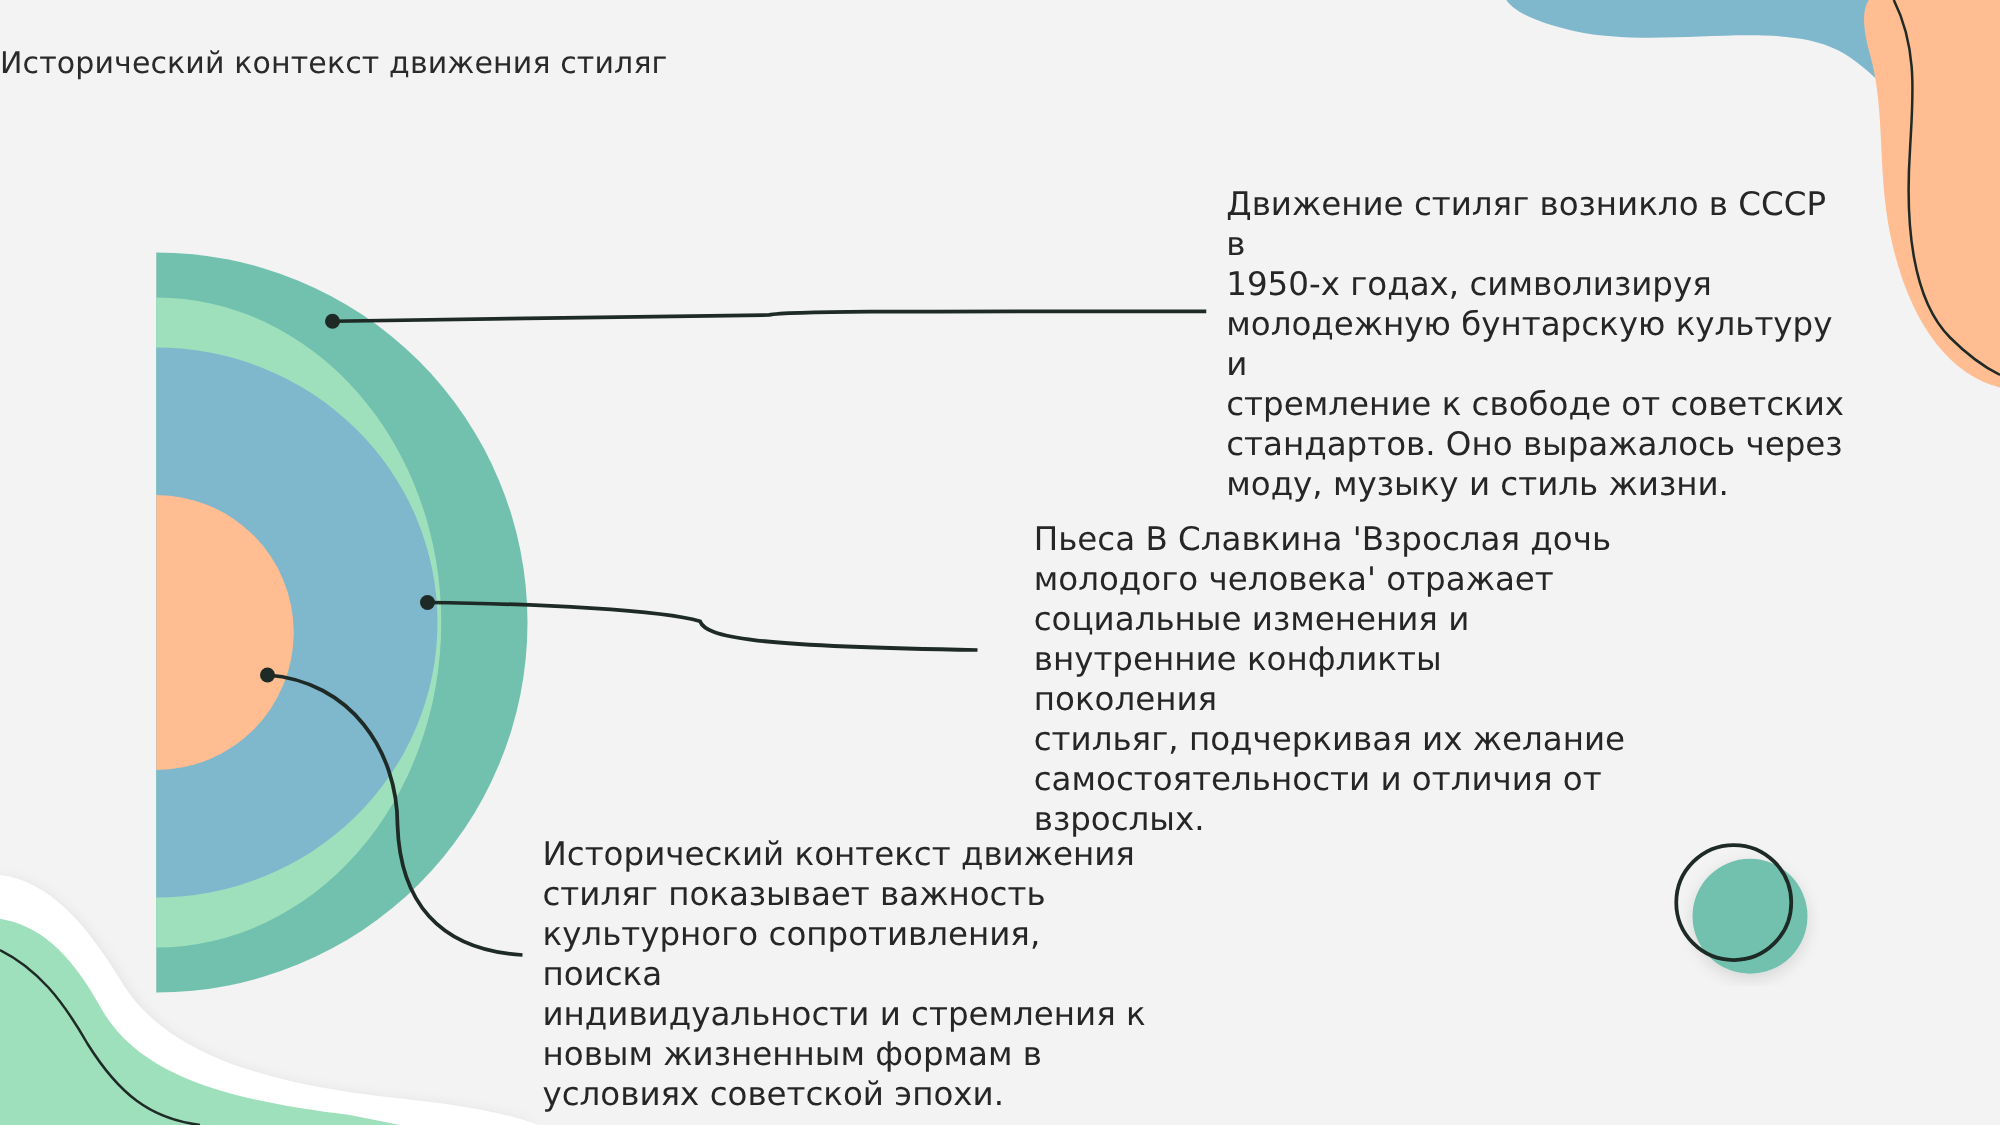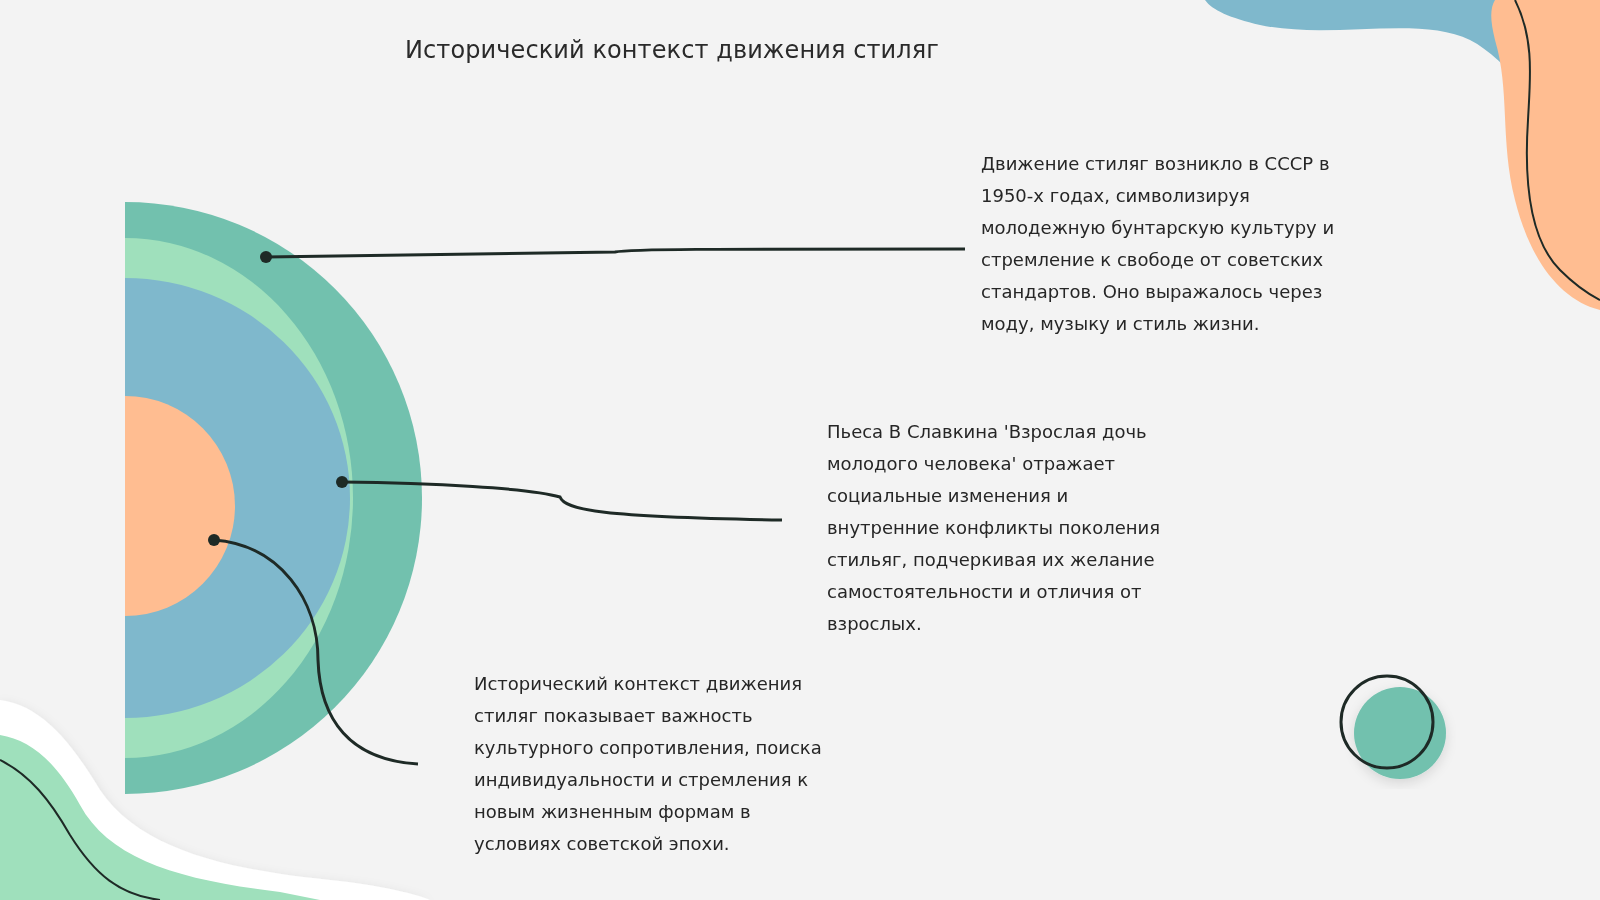--- a/index.html
+++ b/index.html
@@ -5,29 +5,29 @@
     html, body { margin: 0; padding: 0; }
     body {
       width: 1600px; height: 900px; overflow: hidden; position: relative;
       background: #f3f3f3;
       font-family: "DejaVu Sans", "Liberation Sans", sans-serif;
       color: #262626;
     }
     .bg { position: absolute; left: 0; top: 0; width: 1600px; height: 900px; }
     .title {
       position: absolute; left: 0; width: 1344px; top: 36px;
-      text-align: center; font-size: 24px; color: #2a2a2a; letter-spacing: 0.1px;
+      text-align: left; font-size: 24px; color: #2a2a2a; letter-spacing: 0.1px;
     }
     .para {
-      position: absolute; font-size: 18px; line-height: 32px; color: #262626;
+      position: absolute; font-size: 26px; line-height: 32px; color: #262626;
       white-space: pre-line;
     }
     #p1 { left: 981px; top: 148px; width: 500px; }
     #p2 { left: 827px; top: 416px; width: 480px; }
-    #p3 { left: 434px; top: 668px; width: 500px; margin-left: 40px; }
+    #p3 { left: 434px; top: 668px; width: 500px; }
   </style>
 </head>
 <body>
 
 <svg class="bg" viewBox="0 0 1600 900" xmlns="http://www.w3.org/2000/svg">
   <defs>
     <filter id="soft" x="-10%" y="-10%" width="120%" height="120%">
       <feDropShadow dx="0" dy="4" stdDeviation="6" flood-color="#000" flood-opacity="0.12"></feDropShadow>
     </filter>
     <clipPath id="halfclip">

